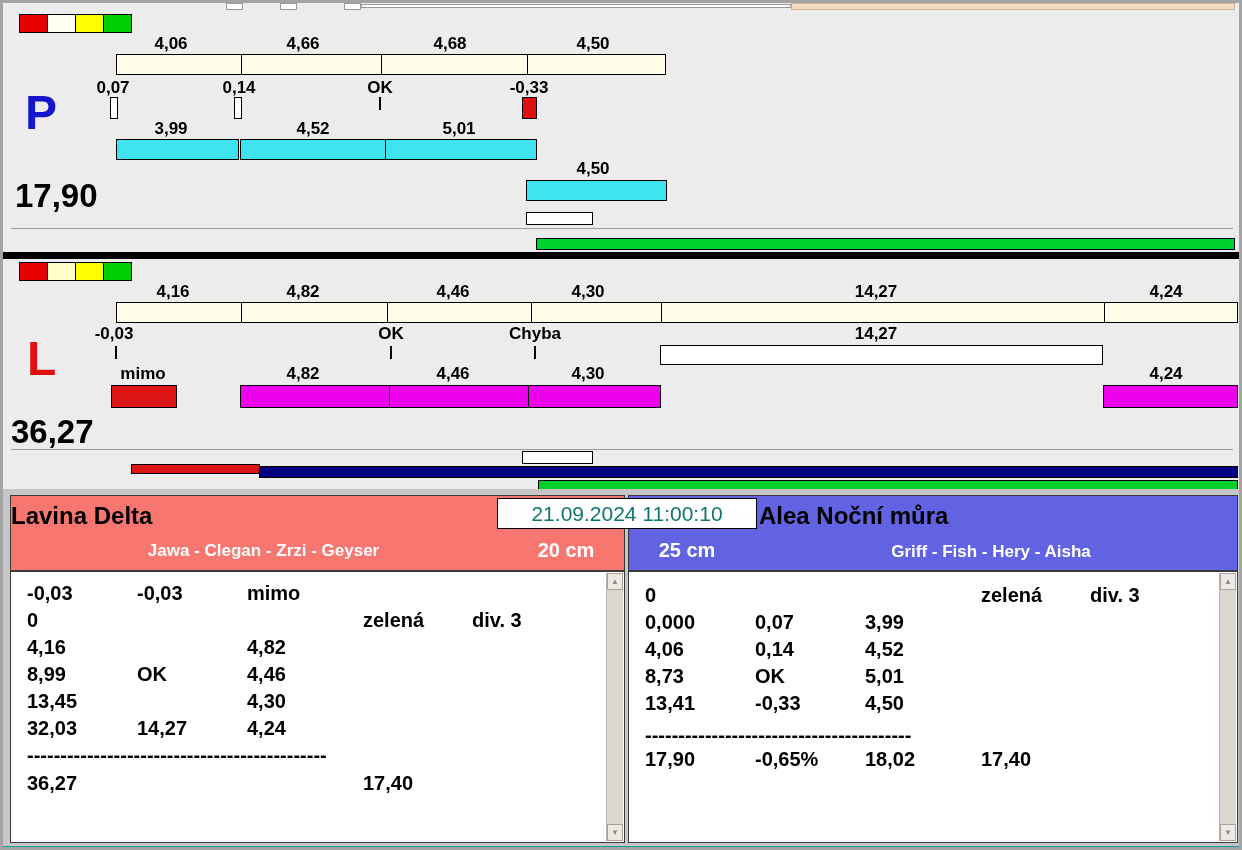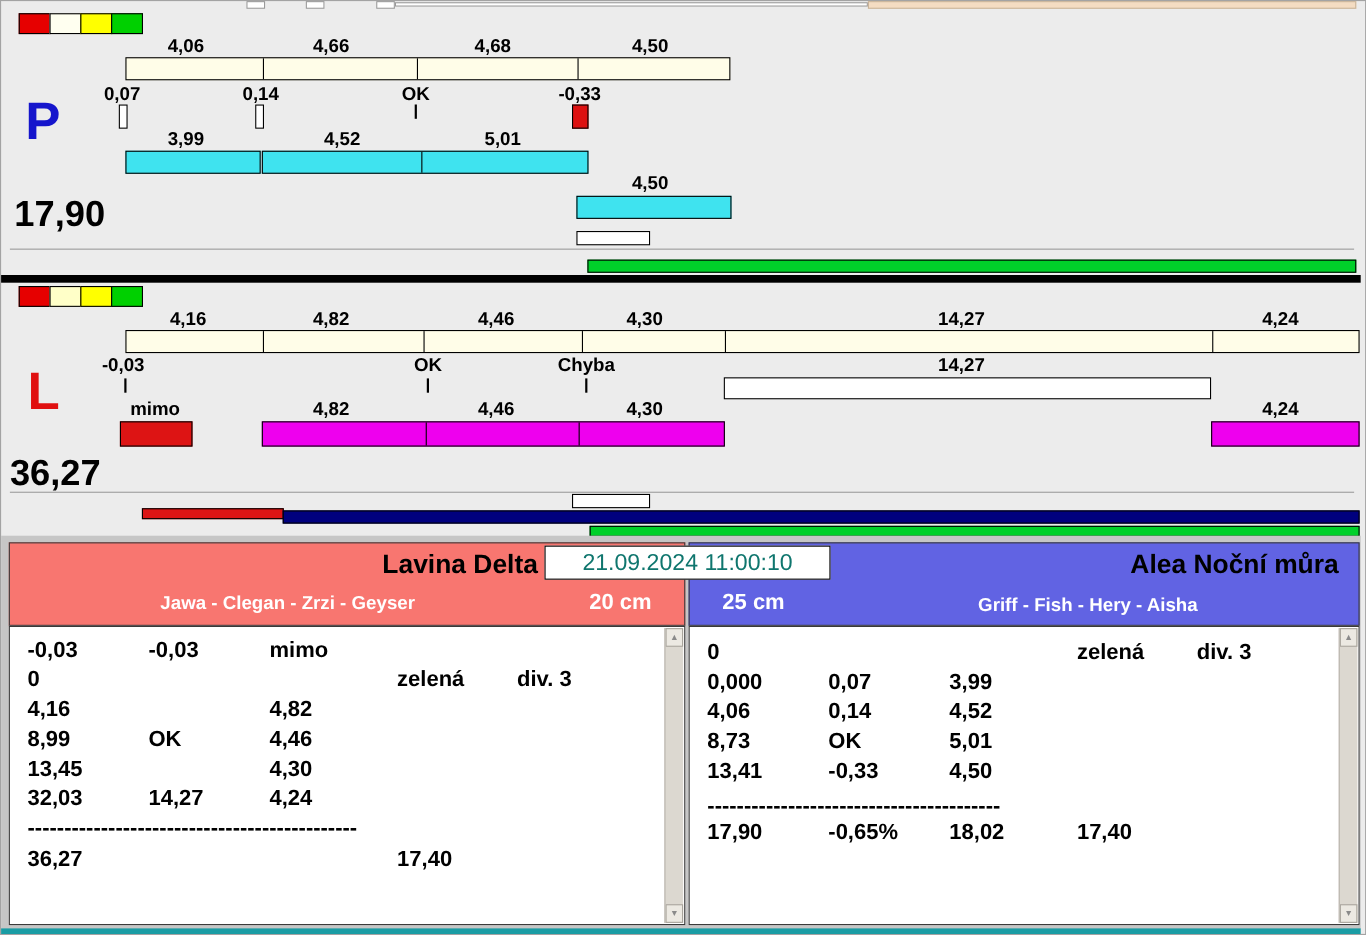--- a/index.html
+++ b/index.html
@@ -1,21 +1,21 @@
 <!DOCTYPE html>
 <html><head>
 <meta charset="utf-8">
 <style>
   * { margin:0; padding:0; box-sizing:border-box; }
   html,body { background:#6e6e6e; }
   body { font-family:"Liberation Sans", sans-serif; }
 
   .screen {
     position:relative; width:1242px; height:850px;
-    background:#ececec; border:1px solid #a3a3a3; overflow:hidden;
+    background:#ececec; border:3px solid #a3a3a3; overflow:hidden;
   }
 
   
   .frag { position:absolute; background:#fff; border:1px solid #9a9a9a; }
   .frag-peach { position:absolute; background:#f4dcc2; border:1px solid #c9b49a; }
 
   
   .lbl { position:absolute; transform:translateX(-50%); font-weight:bold;
          font-size:17px; color:#000; white-space:nowrap; line-height:1.1; }
   .lane-letter { position:absolute; font-size:48px; font-weight:bold; line-height:1; }
@@ -43,21 +43,21 @@
   
   .traffic { position:absolute; display:flex; }
   .tl { width:29px; height:19px; border:1px solid #000; margin-left:-1px; display:block; }
   .tl:first-child { margin-left:0; }
 
   
   .backdrop { position:absolute; background:#c6c6c6; }
   .panel-header { position:absolute; border:1px solid #3a3a3a; }
   .salmon { background:#f87670; }
   .bluehd { background:#6163e3; }
-  .team-title { position:absolute; font-size:24px; font-weight:bold; color:#000; text-align:right; white-space:nowrap;padding-left:44px; }
+  .team-title { position:absolute; font-size:24px; font-weight:bold; color:#000; text-align:left; white-space:nowrap; }
   .team-subtitle { position:absolute; font-size:17px; font-weight:bold; color:#fff; text-align:center; white-space:nowrap; }
   .team-height { position:absolute; font-size:20px; font-weight:bold; color:#fff; text-align:center; white-space:nowrap; }
 
   .date-box { position:absolute; background:#fff; border:1px solid #000;
               font-size:21px; color:#0f766e; text-align:center; line-height:29px; }
 
   .panel-body { position:absolute; background:#fff; border:1px solid #3a3a3a; overflow:hidden; }
   .trow { position:absolute; left:0; right:0; height:27px; }
   .trow span { position:absolute; font-size:20px; font-weight:bold; color:#000; white-space:nowrap; line-height:27px; }
   .c1 { left:16px; } .c2 { left:126px; } .c3 { left:236px; } .c4 { left:352px; } .c5 { left:461px; }

